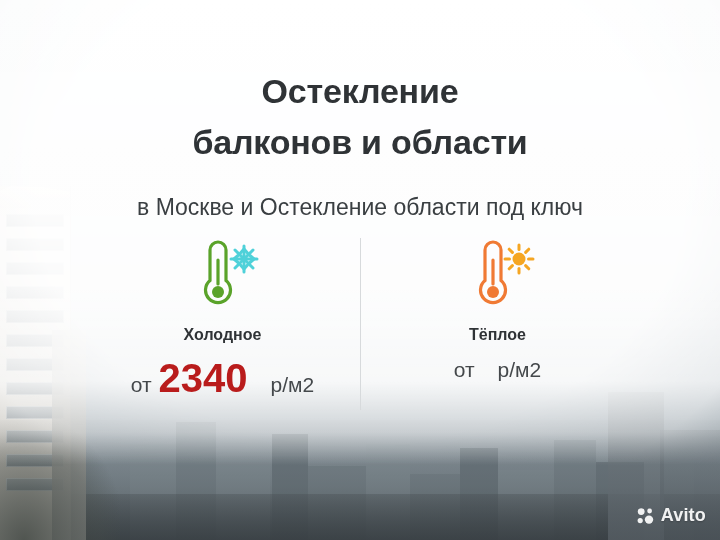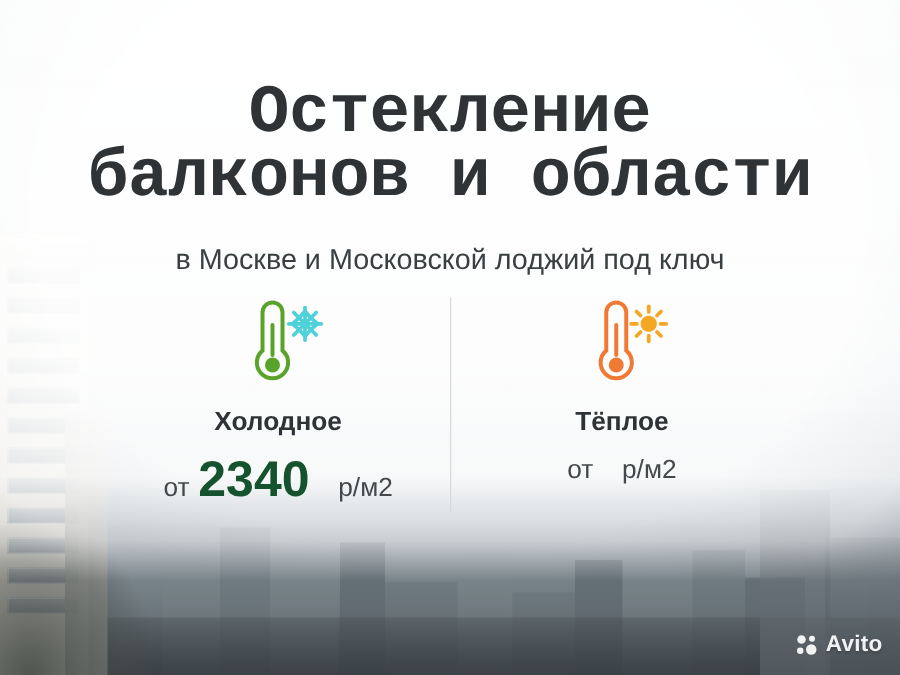--- a/index.html
+++ b/index.html
@@ -151,24 +151,23 @@
 
   
   .headline {
     position: absolute;
     left: 0;
     right: 0;
     top: 66px;
     text-align: center;
     color: #2f3336;
     font-weight: bold;
-    font-size: 54px;
+    font-size: 34px;
     line-height: 51px;
     letter-spacing: -0.2px;
-    font-family: Liberation Mono, monospace;
   }
   .headline .l1 { display: block; }
   .headline .l2 { display: block; }
 
   .subtitle {
     position: absolute;
     left: 0;
     right: 0;
     top: 192px;
     text-align: center;
@@ -200,21 +199,21 @@
     align-self: flex-start;
   }
   .icon-wrap {
     height: 74px;
     display: flex;
     align-items: center;
     justify-content: center;
   }
   .offer-title {
     margin-top: 14px;
-    font-size: 21px;
+    font-size: 16px;
     font-weight: bold;
     color: #2f3336;
   }
   .price-row {
     margin-top: 14px;
     display: flex;
     align-items: baseline;
     justify-content: center;
     gap: 7px;
   }
@@ -225,21 +224,21 @@
   .price-num {
     font-size: 40px;
     font-weight: bold;
     line-height: 40px;
   }
   .price-unit {
     font-size: 21px;
     color: #44484b;
     padding-left: 16px;
   }
-  .cold .price-num { color: #14532d; }
+  .cold .price-num { color: #b91c1c; }
   .warm .price-num { color: #f07a34; }
 
   
   .watermark {
     position: absolute;
     right: 14px;
     bottom: 14px;
     display: flex;
     align-items: center;
     gap: 6px;
@@ -305,21 +304,21 @@
   <div class="fg-right"></div>
   <div class="fg-right2"></div>
 
   <div class="panel"></div>
 
   <div class="headline">
     <span class="l1">Остекление</span>
     <span class="l2">балконов и области</span>
   </div>
 
-  <div class="subtitle">в Москве и Московской лоджий под ключ</div>
+  <div class="subtitle">в Москве и Остекление области под ключ</div>
 
   <div class="offers">
 
     <div class="offer cold">
       <div class="icon-wrap">
         <svg width="86" height="70" viewBox="0 0 86 70" fill="none" aria-hidden="true">
 
           <path d="M30 10 a8 8 0 0 1 16 0 v30.5 a12.5 12.5 0 1 1 -16 0 Z" stroke="#5aa32a" stroke-width="3.2" fill="none"></path>
 
           <path d="M38 20 v24" stroke="#5aa32a" stroke-width="3.2" stroke-linecap="round"></path>

